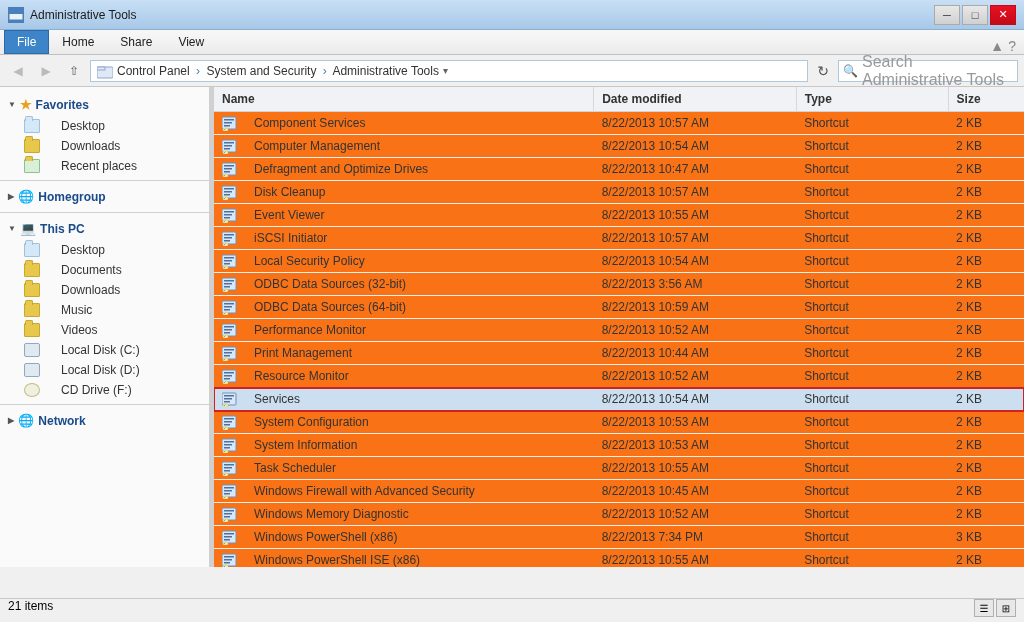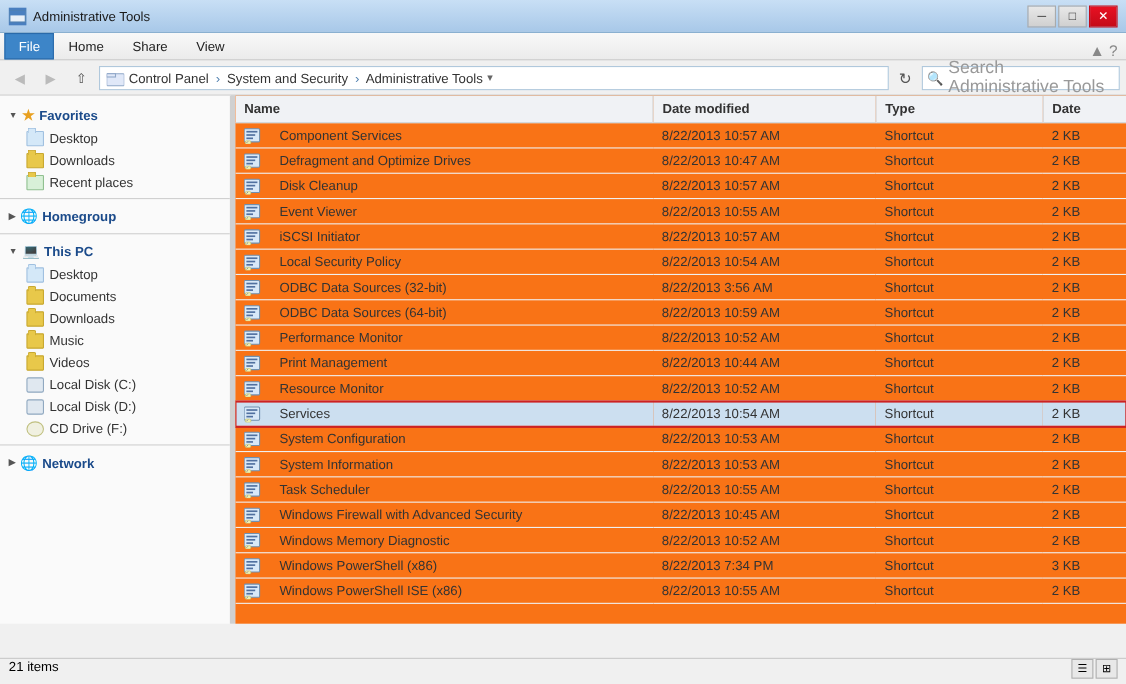--- a/index.html
+++ b/index.html
@@ -163,21 +163,21 @@
       color: #1a4a8a;
       cursor: pointer;
       gap: 4px;
     }
     .sidebar-item {
       display: flex; align-items: center;
       padding: 3px 8px 3px 24px;
       font-size: 12px;
       color: #333;
       cursor: pointer;
-      gap: 5px;
+      gap: 21px;
       height: 20px;
     }
     .folder-icon {
       width: 16px; height: 14px;
       background: #e8c84a;
       border: 1px solid #c8a830;
       border-radius: 1px;
       flex-shrink: 0;
       position: relative;
     }
@@ -435,41 +435,61 @@
 
   <div class="resize-handle"></div>
 
   <div class="content-area">
     <table class="file-table">
       <thead>
         <tr>
           <th class="col-name">Name</th>
           <th class="col-date">Date modified</th>
           <th class="col-type">Type</th>
-          <th class="col-size">Date</th>
+          <th class="col-size">Size</th>
         </tr>
       </thead>
       <tbody id="file-table-body">
       <tr>
       <td class="col-name">
         <div class="file-name-cell">
           <span class="file-icon">
                   <svg width="16" height="16" viewBox="0 0 16 16">
       <rect x="0" y="2" width="14" height="12" rx="1" fill="#d8e8f8" stroke="#7090b0" stroke-width="1"></rect>
       <rect x="2" y="4" width="10" height="1.5" fill="#5070a0"></rect>
       <rect x="2" y="7" width="8" height="1.5" fill="#5070a0"></rect>
       <rect x="2" y="10" width="6" height="1.5" fill="#5070a0"></rect>
       <rect x="1" y="13" width="5" height="3" rx="1" fill="#f0f0b0" stroke="#c0c060" stroke-width="0.5"></rect>
       <line x1="2" y1="15" x2="3.5" y2="13.5" stroke="#8080a0" stroke-width="0.8"></line>
     </svg>
                 </span>
           <span>Component Services</span>
         </div>
       </td>
       <td class="col-date">8/22/2013 10:57 AM</td>
+      <td class="col-type">Shortcut</td>
+      <td class="col-size">2 KB</td>
+    </tr>
+          <tr>
+      <td class="col-name">
+        <div class="file-name-cell">
+          <span class="file-icon">
+                  <svg width="16" height="16" viewBox="0 0 16 16">
+      <rect x="0" y="2" width="14" height="12" rx="1" fill="#d8e8f8" stroke="#7090b0" stroke-width="1"></rect>
+      <rect x="2" y="4" width="10" height="1.5" fill="#5070a0"></rect>
+      <rect x="2" y="7" width="8" height="1.5" fill="#5070a0"></rect>
+      <rect x="2" y="10" width="6" height="1.5" fill="#5070a0"></rect>
+      <rect x="1" y="13" width="5" height="3" rx="1" fill="#f0f0b0" stroke="#c0c060" stroke-width="0.5"></rect>
+      <line x1="2" y1="15" x2="3.5" y2="13.5" stroke="#8080a0" stroke-width="0.8"></line>
+    </svg>
+                </span>
+          <span>Computer Management</span>
+        </div>
+      </td>
+      <td class="col-date">8/22/2013 10:54 AM</td>
       <td class="col-type">Shortcut</td>
       <td class="col-size">2 KB</td>
     </tr>
           <tr>
       <td class="col-name">
         <div class="file-name-cell">
           <span class="file-icon">
                   <svg width="16" height="16" viewBox="0 0 16 16">
       <rect x="0" y="2" width="14" height="12" rx="1" fill="#d8e8f8" stroke="#7090b0" stroke-width="1"></rect>
       <rect x="2" y="4" width="10" height="1.5" fill="#5070a0"></rect>

